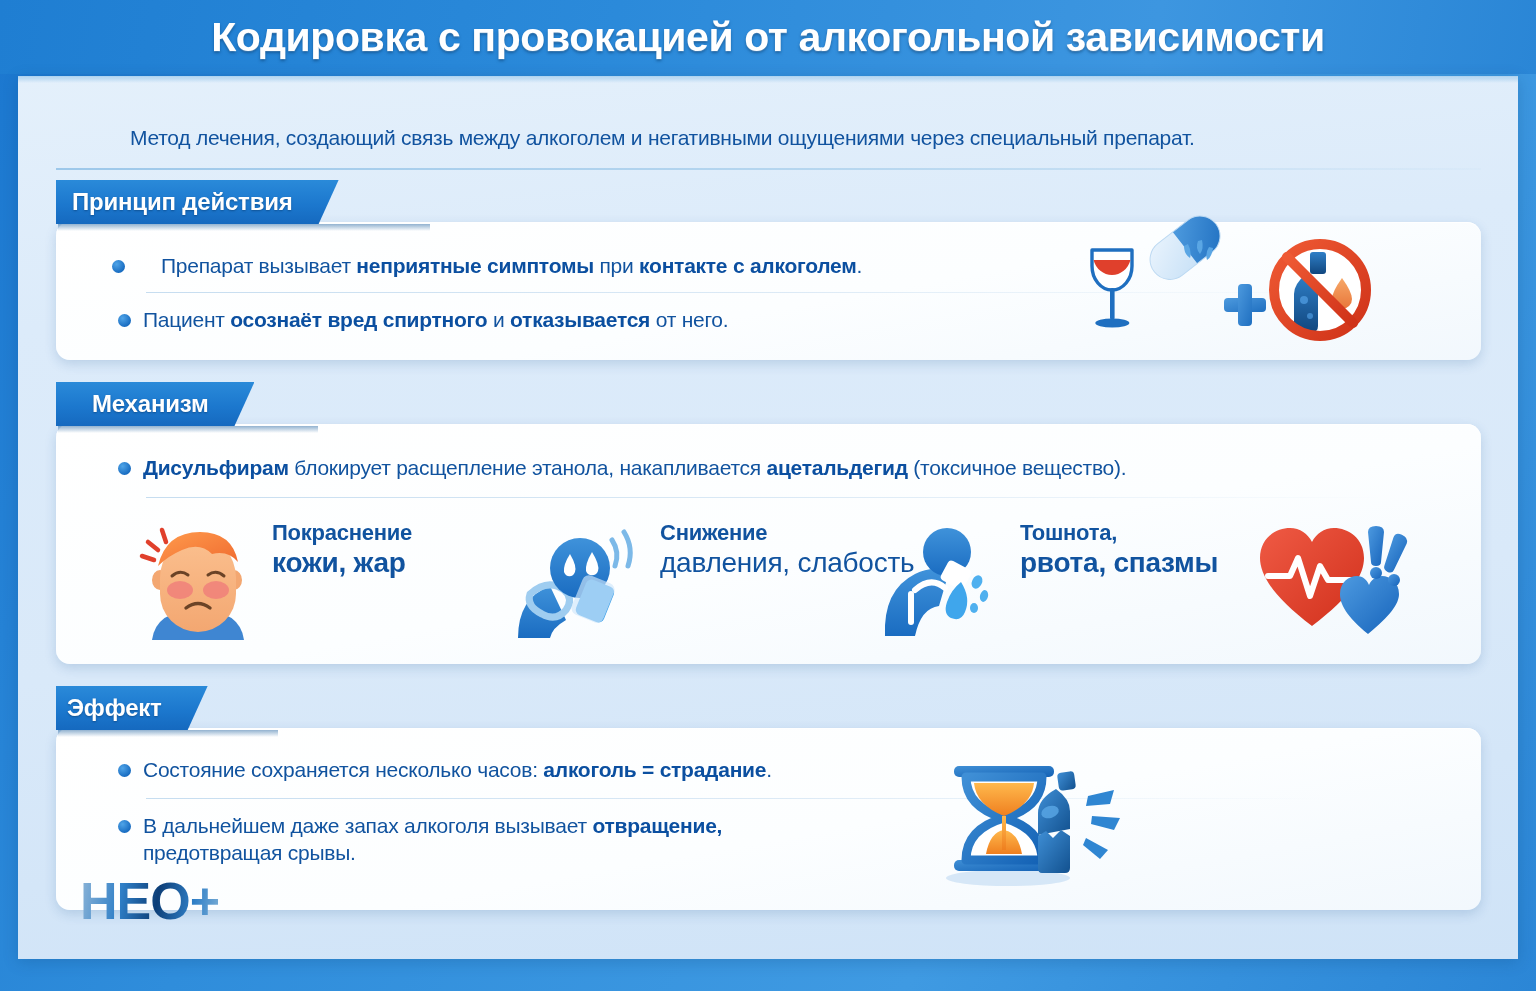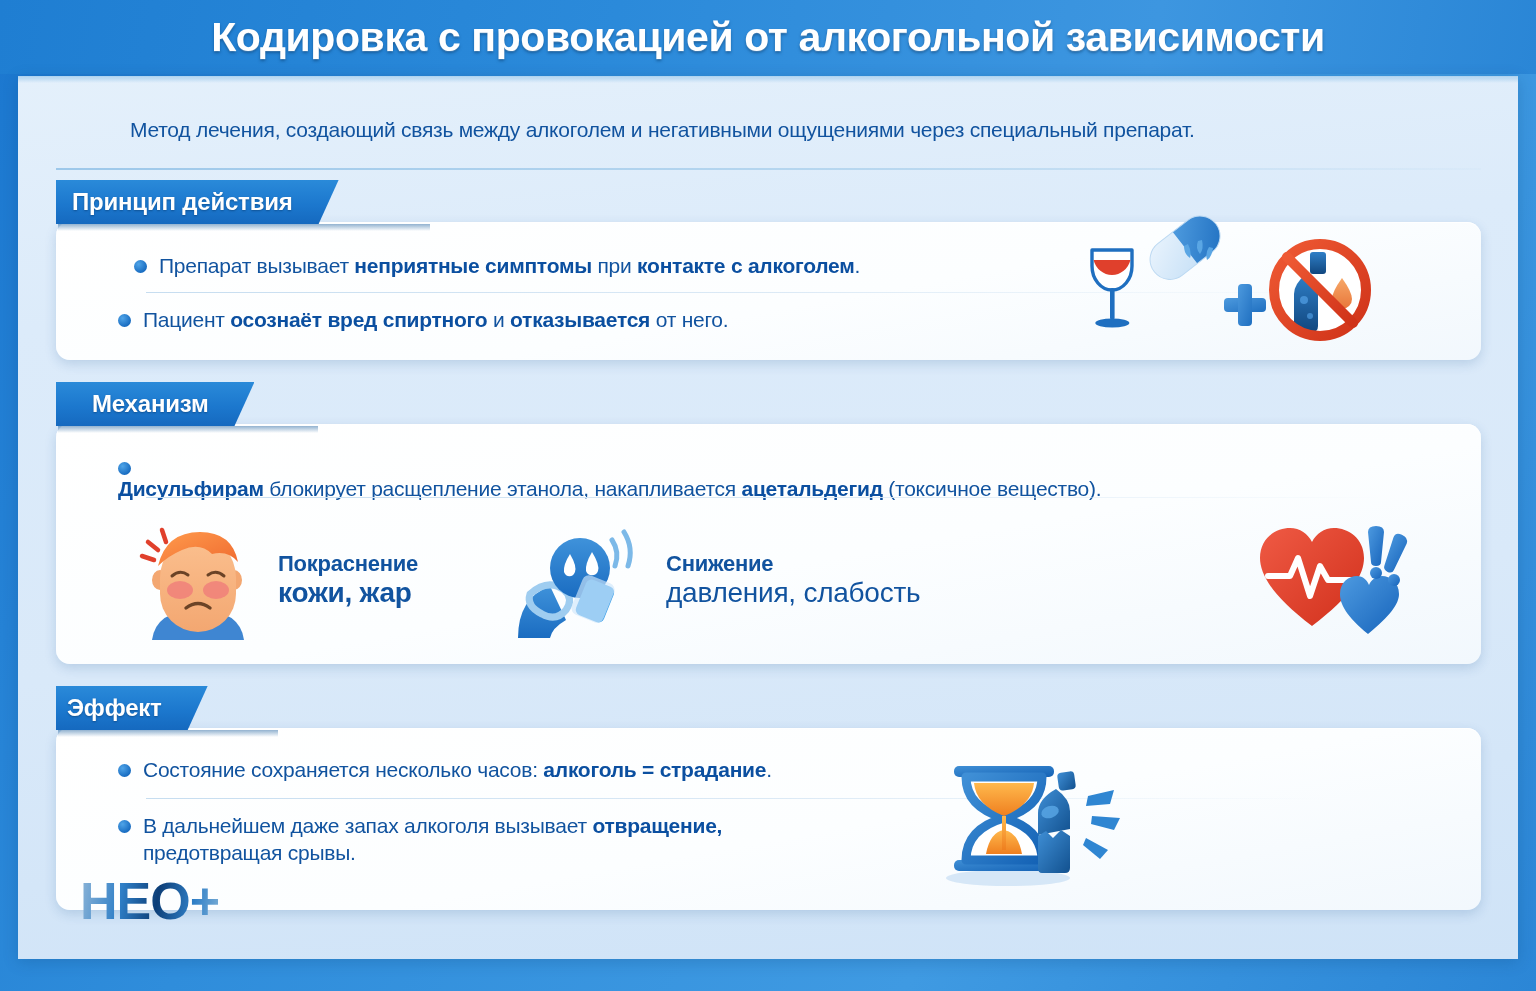--- a/index.html
+++ b/index.html
@@ -54,21 +54,21 @@
   .panel::before {
     content:"";
     position:absolute; left:0; top:0; width:100%; height:7px;
     background: linear-gradient(180deg,#a9d0ef 0%, rgba(169,208,239,0) 100%);
   }
 
   
   .intro {
     position: absolute;
     left: 112px;
-    top: 42px;
+    top: 50px;
     width: 1310px;
     font-size: 21px;
     color: #11539f;
     letter-spacing: -0.25px;
     white-space: nowrap;
   }
   .intro-rule {
     position: absolute;
     left: 38px;
     top: 92px;
@@ -137,22 +137,22 @@
   .row-rule {
     position: absolute;
     height: 1px;
     background: linear-gradient(90deg, #c6ddf0 0%, #dceaf6 55%, rgba(220,234,246,0) 100%);
   }
 
   
   .sym {
     position: absolute;
     display: flex;
-    align-items: center;
-    gap: 20px;
+    align-items: flex-start;
+    gap: 14px;
   }
   .sym-art { flex: none; }
   .sym-text { line-height: 1.18; }
   .sym-l1 {
     display: block;
     font-size: 22px;
     font-weight: bold;
     color: #11539f;
     letter-spacing: -0.25px;
     white-space: nowrap;
@@ -201,21 +201,21 @@
     <div class="intro">Метод лечения, создающий связь между алкоголем и негативными ощущениями через специальный препарат.</div>
     <div class="intro-rule"></div>
 
     <div class="tab-shade" style="left:40px; top:148px; width:372px;"></div>
     <div class="tab" style="left:38px; top:104px;padding-left:16px;">
       <span class="tab-label">Принцип действия</span>
     </div>
 
     <div class="card" style="left:38px; top:146px; width:1425px; height:138px;">
 
-      <div class="bullet-row" style="left:78px; top:30px; width:1000px;">
+      <div class="bullet-row" style="left:56px; top:30px; width:1000px;gap:24px;">
         <span class="dot"></span>
         <span class="btext"><span>Препарат вызывает </span><b>неприятные симптомы</b><span> при </span><b>контакте с алкоголем</b><span>.</span></span>
       </div>
 
       <div class="row-rule" style="left:90px; top:70px; width:1180px;"></div>
 
       <div class="bullet-row" style="left:62px; top:84px; width:1000px;">
         <span class="dot"></span>
         <span class="btext"><span>Пациент </span><b>осознаёт вред спиртного</b><span> и </span><b>отказывается</b><span> от него.</span></span>
       </div>
@@ -284,21 +284,21 @@
       </div>
     </div>
 
     <div class="tab-shade" style="left:40px; top:350px; width:260px;"></div>
     <div class="tab" style="left:38px; top:306px;">
       <span class="tab-label">Механизм</span>
     </div>
 
     <div class="card" style="left:38px; top:348px; width:1425px; height:240px;">
 
-      <div class="bullet-row" style="left:62px; top:30px; width:1290px;flex-direction:column;">
+      <div class="bullet-row" style="left:62px; top:30px; width:1290px;">
         <span class="dot"></span>
         <span class="btext" style="white-space:nowrap;"><b>Дисульфирам</b><span> блокирует расщепление этанола, накапливается </span><b>ацетальдегид</b><span> (токсичное вещество).</span></span>
       </div>
 
       <div class="row-rule" style="left:90px; top:73px; width:1240px;"></div>
 
       <div class="sym" style="left:82px; top:96px;">
         <div class="sym-art">
           <svg width="120" height="120" viewBox="0 0 120 120">
             <defs>
@@ -355,20 +355,41 @@
               <path d="M108 12 q10 16 4 34"></path>
             </g>
           </svg>
         </div>
         <div class="sym-text">
           <span class="sym-l1">Снижение</span>
           <span class="sym-l2">давления, слабость</span>
         </div>
       </div>
 
+      <div class="sym" style="left:825px; top:96px;">
+        <div class="sym-art">
+          <svg width="125" height="120" viewBox="0 0 125 120">
+            <path d="M4 116 q-2 -46 30 -62 q18 -9 34 -2 l-10 34 q-18 2 -24 30 z" fill="url(#gBlue1)"></path>
+            <circle cx="66" cy="32" r="24" fill="url(#gBlue1)"></circle>
+            <path d="M34 70 q16 -14 30 -2" fill="none" stroke="#ffffff" stroke-width="6" stroke-linecap="round"></path>
+            <path d="M30 74 v28" fill="none" stroke="#ffffff" stroke-width="6" stroke-linecap="round"></path>
+            <rect x="62" y="44" width="26" height="22" rx="4" fill="#ffffff" transform="rotate(28 75 55)"></rect>
+            <path d="M80 62 q10 16 4 30 q-4 10 -14 6 q-8 -4 -4 -16 q4 -12 14 -20 z" fill="#3fa6ec"></path>
+            <g fill="#4fb0ef">
+              <ellipse cx="96" cy="62" rx="5" ry="7" transform="rotate(25 96 62)"></ellipse>
+              <ellipse cx="103" cy="76" rx="4" ry="6" transform="rotate(15 103 76)"></ellipse>
+              <ellipse cx="93" cy="88" rx="4" ry="5"></ellipse>
+            </g>
+          </svg>
+        </div>
+        <div class="sym-text">
+          <span class="sym-l1">Тошнота,</span>
+          <span class="sym-l2 strong">рвота, спазмы</span>
+        </div>
+      </div>
 
       <div class="sym" style="left:1200px; top:96px;">
         <div class="sym-art">
           <svg width="160" height="120" viewBox="0 0 160 120">
             <defs>
               <linearGradient id="gRed" x1="0" y1="0" x2="1" y2="1">
                 <stop offset="0%" stop-color="#ef5a44"></stop>
                   <stop offset="100%" stop-color="#d1301c"></stop>
               </linearGradient>
               <linearGradient id="gBlueH" x1="0" y1="0" x2="1" y2="1">

